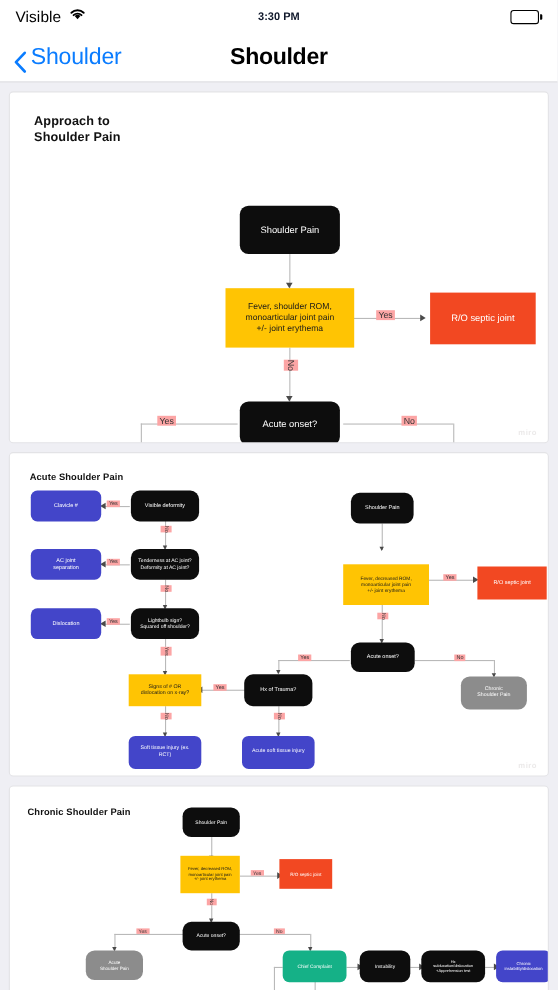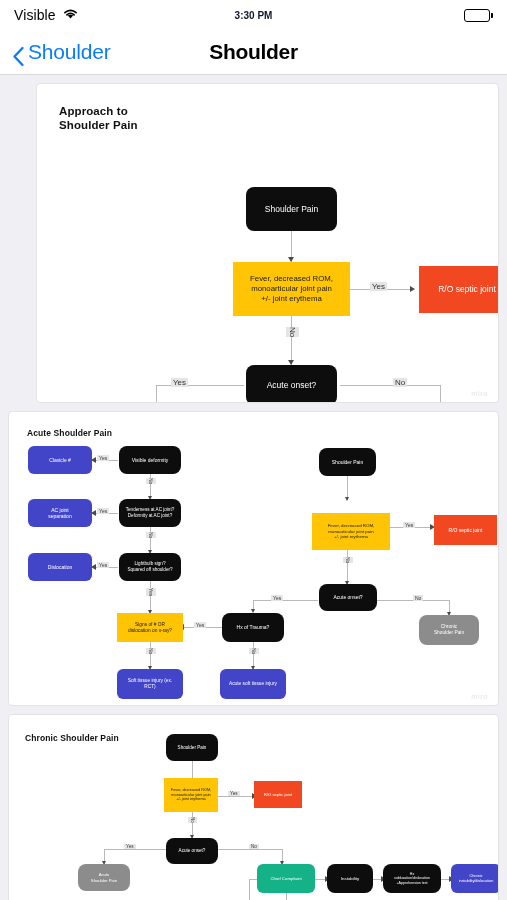--- a/index.html
+++ b/index.html
@@ -45,21 +45,21 @@
   .scroll { height: 825px; overflow: hidden; padding: 8px 8px 0 8px; }
   .card {
     position: relative; background: #fff;
     border: 1px solid #e3e3e6; border-radius: 4px;
     margin-bottom: 8px; overflow: hidden;
   }
   .card-title {
     position: absolute; font-weight: 700; color: #111;
     letter-spacing: .1px; line-height: 1.25; white-space: pre-line; z-index: 5;
   }
-  .c1 { height: 320px; margin-left: 28px; }
+  .c1 { height: 320px; }
   .c1 .card-title { left: 22px; top: 20px; font-size: 11.5px; }
   .c2 { height: 295px; }
   .c2 .card-title { left: 18px; top: 16px; font-size: 8.5px; }
   .c3 { height: 190px; }
   .c3 .card-title { left: 16px; top: 18px; font-size: 8.5px; }
   .wm {
     position: absolute; right: 10px; bottom: 5px;
     font-size: 7px; color: #eceaea; letter-spacing: .4px; font-weight: 700;
   }
 
@@ -76,21 +76,21 @@
   .n-teal   { background: #15b187; border-radius: 6px; }
 
   
   .ln { position: absolute; background: #b9b9b9; }
   .lh { height: 1px; }
   .lv { width: 1px; }
   .arw { position: absolute; width: 0; height: 0; }
   .arw-d { border-left: 3.5px solid transparent; border-right: 3.5px solid transparent; border-top: 5px solid #4a4a4a; }
   .arw-r { border-top: 3.5px solid transparent; border-bottom: 3.5px solid transparent; border-left: 5px solid #4a4a4a; }
   .arw-l { border-top: 3.5px solid transparent; border-bottom: 3.5px solid transparent; border-right: 5px solid #4a4a4a; }
-  .elbl { position: absolute; color: #333; background: #e5e5e5; padding: 0 2px; white-space: nowrap; }
+  .elbl { position: absolute; color: #333; background: #fca5a5; padding: 0 2px; white-space: nowrap; }
   .elbl.vert { writing-mode: vertical-rl; }
 </style>
 </head>
 <body>
 
 <div class="phone">
 
   <div class="statusbar">
     <div class="sb-left">
       <span class="sb-carrier">Visible</span>
@@ -145,21 +145,21 @@
 
       <div class="ln lh" style="left:303px; top:301px; width:100px;"></div>
       <div class="ln lv" style="left:403px; top:301px; height:31px;"></div>
 
       <div class="elbl" style="left:356px; top:294px; font-size:8px;">No</div>
 
       <div class="node n-black" style="left:209px; top:103px; width:91px; height:44px; font-size:8.5px;">
         <span>Shoulder Pain</span>
       </div>
       <div class="node n-yellow" style="left:196px; top:178px; width:117px; height:54px; font-size:7.8px; white-space:pre-line;">
-        <span>Fever, decreased ROM,
+        <span>Fever, shoulder ROM,
 monoarticular joint pain
 +/- joint erythema</span>
       </div>
       <div class="node n-red" style="left:382px; top:182px; width:96px; height:47px; font-size:8.5px;">
         <span>R/O septic joint</span>
       </div>
       <div class="node n-black" style="left:209px; top:281px; width:91px; height:40px; font-size:8.5px;">
         <span>Acute onset?</span>
       </div>
 

